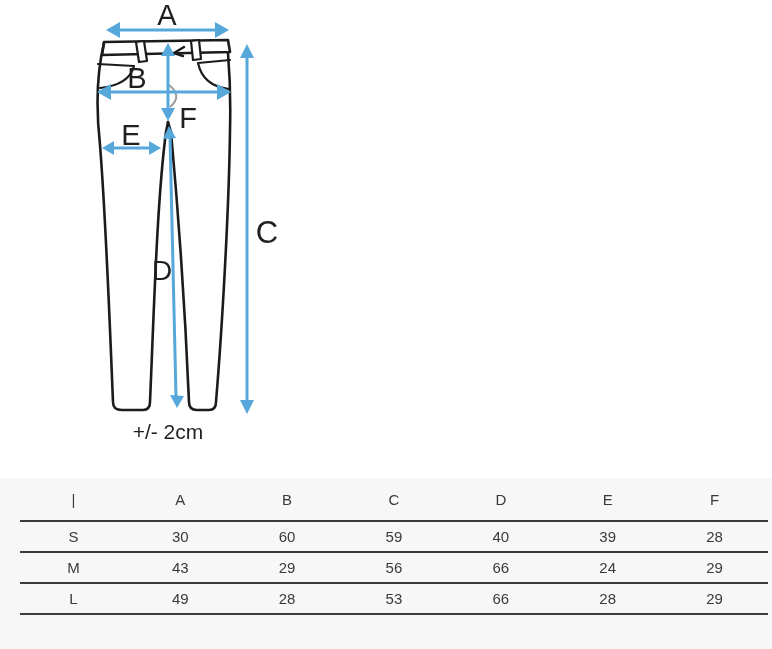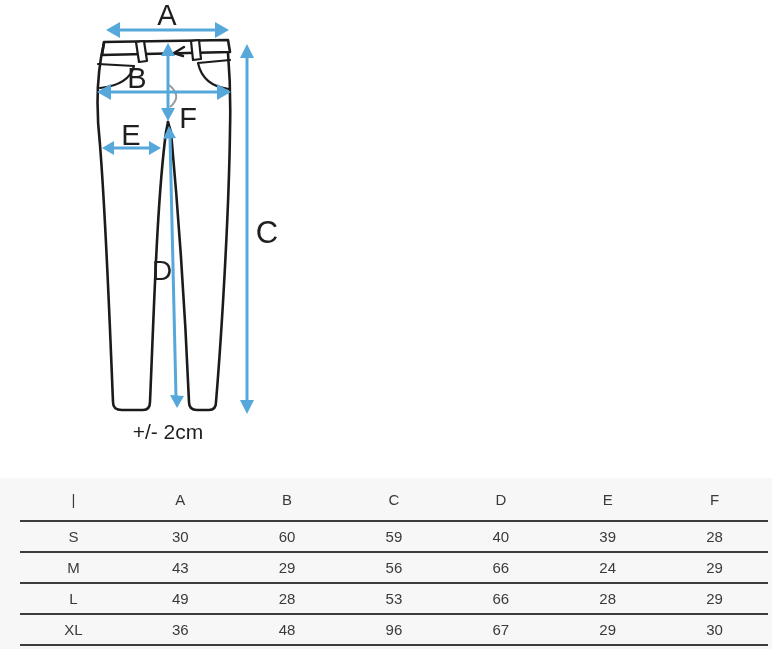--- a/index.html
+++ b/index.html
@@ -163,26 +163,17 @@
         </tr>
         <tr>
           <td>L</td>
           <td>49</td>
           <td>28</td>
           <td>53</td>
           <td>66</td>
           <td>28</td>
           <td>29</td>
         </tr>
-        <tr>
-          <td>XL</td>
-          <td>36</td>
-          <td>48</td>
-          <td>96</td>
-          <td>67</td>
-          <td>29</td>
-          <td>30</td>
-        </tr>
       </tbody>
     </table>
   </div>
 
 </div>
 
 </body></html>

